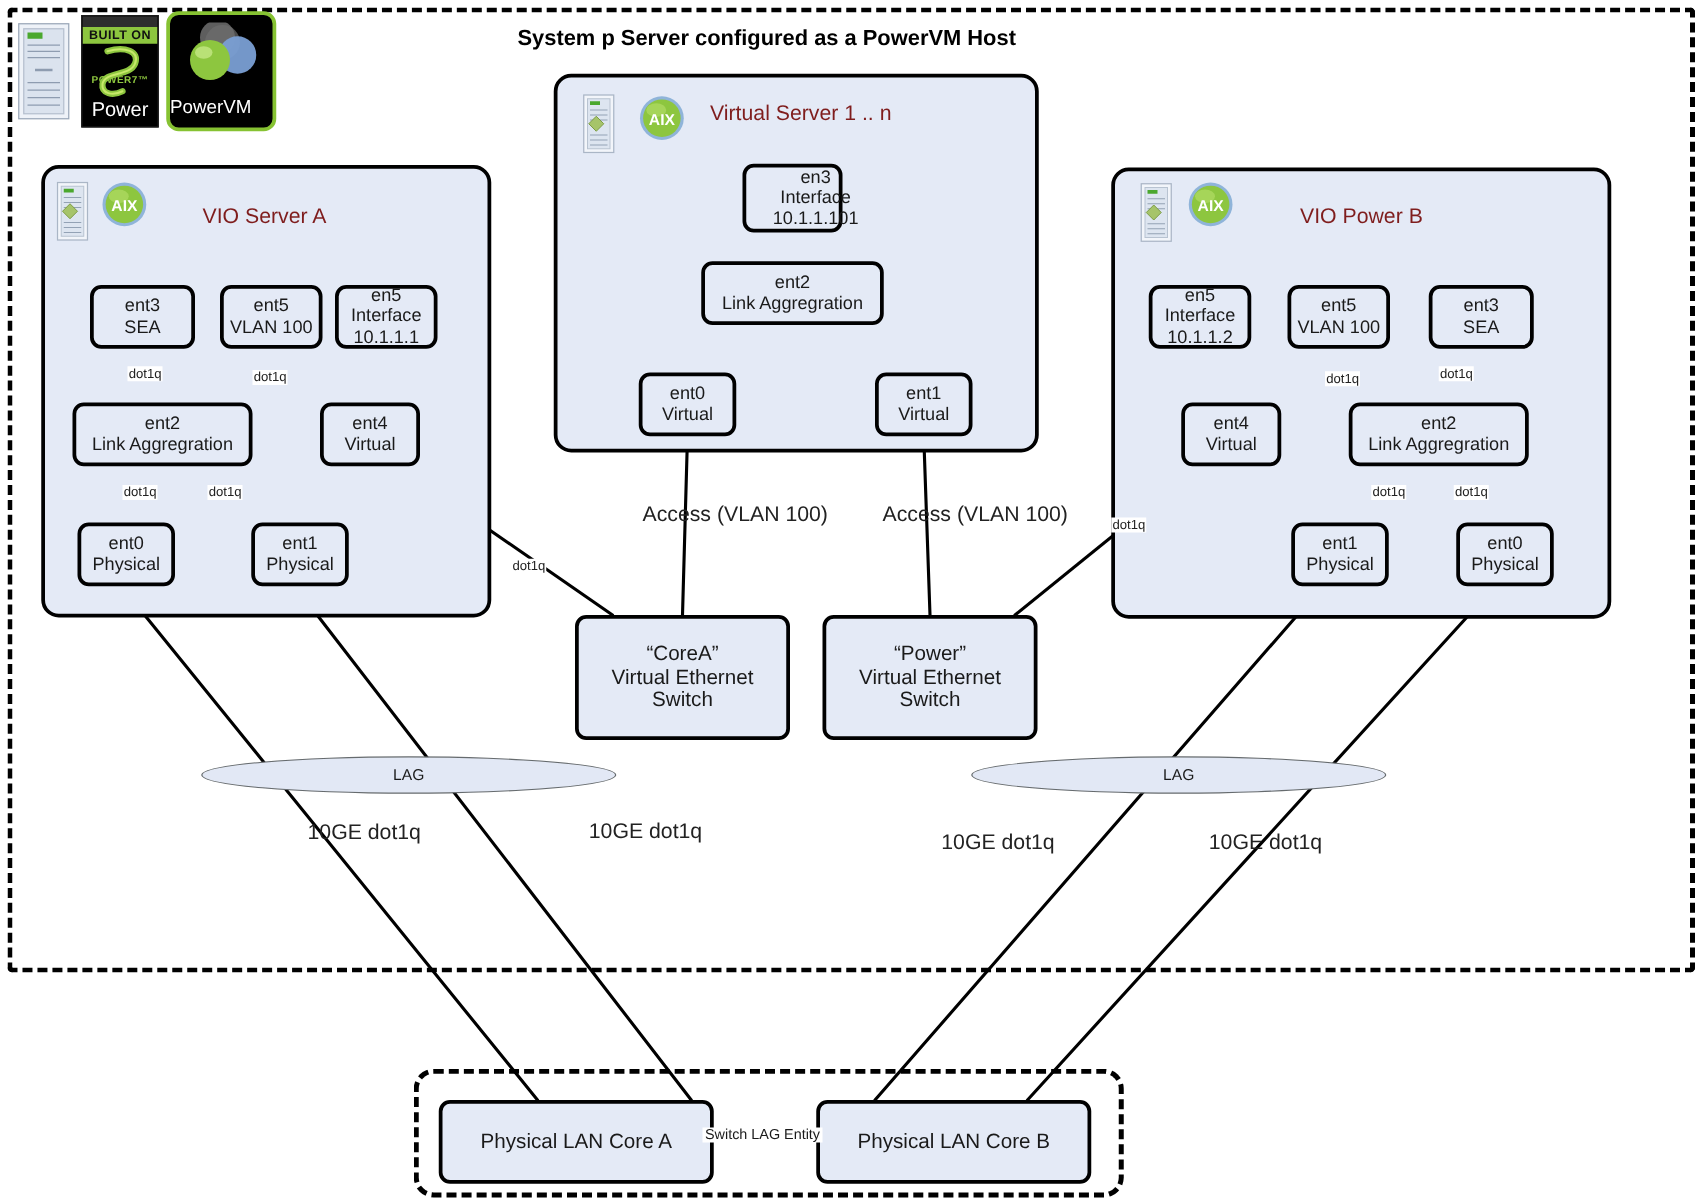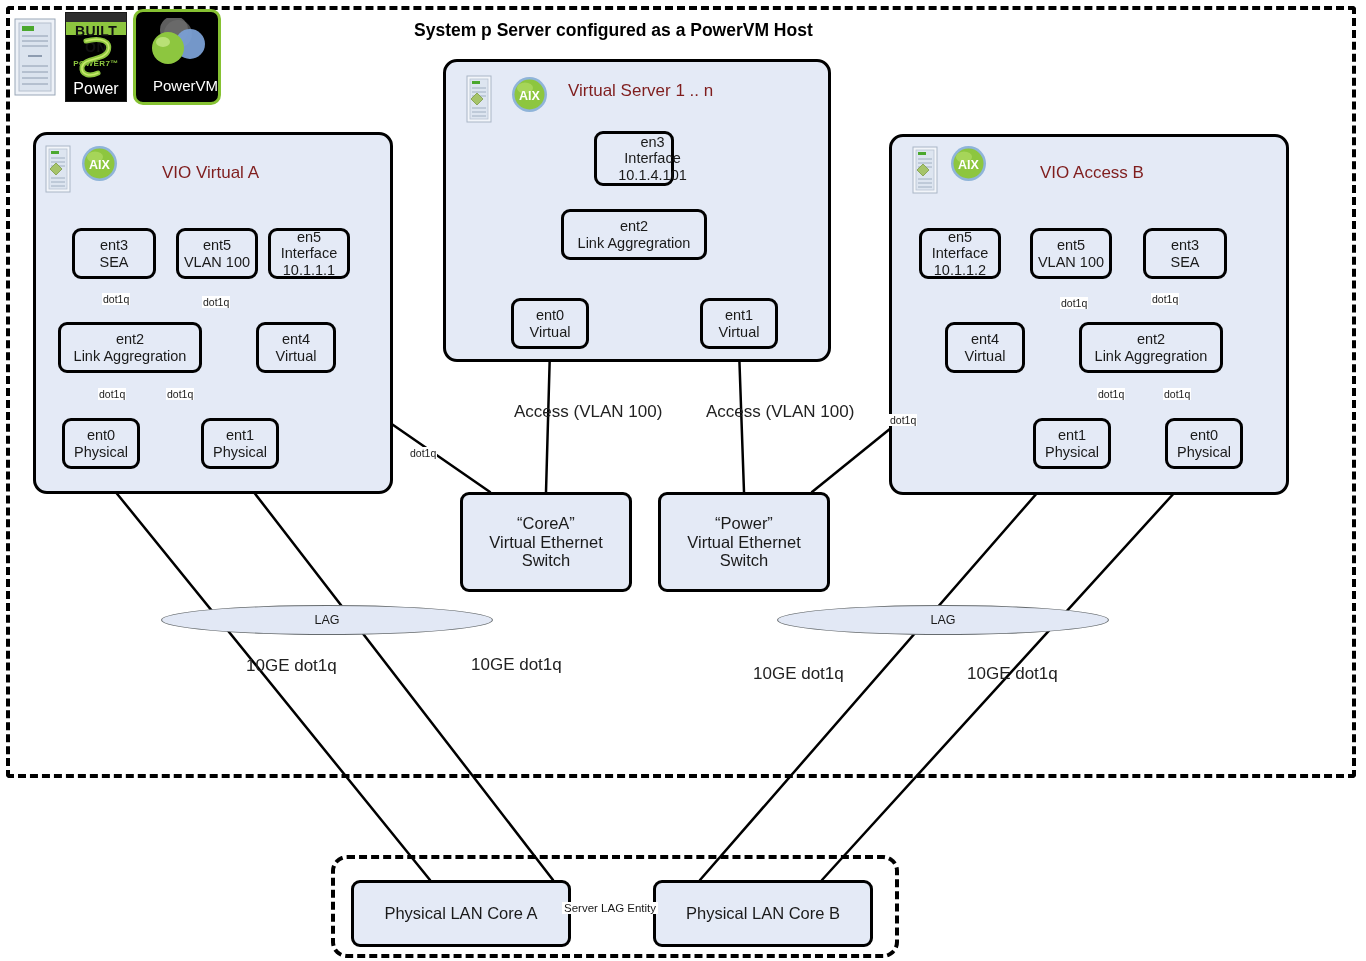--- a/index.html
+++ b/index.html
@@ -144,30 +144,30 @@
     background: linear-gradient(#2e2e2e 0 9px, #8dc63f 9px 22px);
   }
   .pw-top .t1 {
     position: absolute; top: 0px; left: 0; right: 0;
     font-size: 8px; color: #8dc63f; text-align: center; font-weight: bold;
     letter-spacing: .4px;
     margin-top: 46px;
   }
   .pw-top .t2 {
     position: absolute; top: 10px; left: 0; right: 0;
-    font-size: 14px; color: #111111; text-align: center; font-weight: bold;
+    font-size: 10px; color: #111111; text-align: center; font-weight: bold;
     letter-spacing: .4px;
   }
   .pw-word {
     position: absolute; bottom: 3px; left: 0; right: 0;
     text-align: center; color: #ffffff; font-size: 16px; font-weight: 500;
   }
   .pvm-word {
     position: absolute; bottom: 8px; left: 0; right: 0;
-    text-align: right; color: #ffffff; font-size: 15px;
+    text-align: left; color: #ffffff; font-size: 15px;
   }
 </style>
 </head>
 <body>
 
 <div id="canvas">
 
   <div class="outer-dashed" style="left:6px; top:6px; width:1350px; height:772px;"></div>
 
   <div class="page-title" style="left:414px; top:20px;text-align:center;">System p Server configured as a PowerVM Host</div>
@@ -231,21 +231,21 @@
     </svg>
   </div>
   <div class="aix-icon" style="left:81px; top:145px; width:37px; height:37px;">
     <svg width="37" height="37" viewBox="0 0 37 37">
       <circle cx="18.5" cy="18.5" r="17.5" fill="#8fb4d9"></circle>
       <circle cx="18.5" cy="18.5" r="15" fill="#8dc63f"></circle>
       <ellipse cx="14" cy="12" rx="8" ry="5.5" fill="#b8e06a" opacity="0.6"></ellipse>
       <text x="18.5" y="24" font-family="Liberation Sans, sans-serif" font-size="12.5" font-weight="bold" fill="#ffffff" text-anchor="middle">AIX</text>
     </svg>
   </div>
-  <div class="region-title" style="left:162px; top:163px;">VIO Virtual A</div>
+  <div class="region-title" style="left:162px; top:163px;">VIO Server A</div>
 
   <div class="node small" style="left:72px; top:228px; width:84px; height:51px;">
     <span>ent3</span>
     <span>SEA</span>
   </div>
   <div class="node small" style="left:176px; top:228px; width:82px; height:51px;">
     <span>ent5</span>
     <span>VLAN 100</span>
   </div>
   <div class="node small" style="left:268px; top:228px; width:82px; height:51px;">
@@ -293,21 +293,21 @@
       <circle cx="18.5" cy="18.5" r="15" fill="#8dc63f"></circle>
       <ellipse cx="14" cy="12" rx="8" ry="5.5" fill="#b8e06a" opacity="0.6"></ellipse>
       <text x="18.5" y="24" font-family="Liberation Sans, sans-serif" font-size="12.5" font-weight="bold" fill="#ffffff" text-anchor="middle">AIX</text>
     </svg>
   </div>
   <div class="region-title" style="left:568px; top:81px;">Virtual Server 1 .. n</div>
 
   <div class="node small" style="left:594px; top:131px; width:80px; height:55px;padding-left:37px;">
     <span>en3</span>
     <span>Interface</span>
-    <span>10.1.4.101</span>
+    <span>10.1.1.101</span>
   </div>
   <div class="node small" style="left:561px; top:209px; width:146px; height:51px;">
     <span>ent2</span>
     <span>Link Aggregration</span>
   </div>
   <div class="node small" style="left:511px; top:298px; width:78px; height:51px;">
     <span>ent0</span>
     <span>Virtual</span>
   </div>
   <div class="node small" style="left:700px; top:298px; width:78px; height:51px;">
@@ -333,21 +333,21 @@
     </svg>
   </div>
   <div class="aix-icon" style="left:950px; top:145px; width:37px; height:37px;">
     <svg width="37" height="37" viewBox="0 0 37 37">
       <circle cx="18.5" cy="18.5" r="17.5" fill="#8fb4d9"></circle>
       <circle cx="18.5" cy="18.5" r="15" fill="#8dc63f"></circle>
       <ellipse cx="14" cy="12" rx="8" ry="5.5" fill="#b8e06a" opacity="0.6"></ellipse>
       <text x="18.5" y="24" font-family="Liberation Sans, sans-serif" font-size="12.5" font-weight="bold" fill="#ffffff" text-anchor="middle">AIX</text>
     </svg>
   </div>
-  <div class="region-title" style="left:1040px; top:163px;">VIO Access B</div>
+  <div class="region-title" style="left:1040px; top:163px;">VIO Power B</div>
 
   <div class="node small" style="left:919px; top:228px; width:82px; height:51px;">
     <span>en5</span>
     <span>Interface</span>
     <span>10.1.1.2</span>
   </div>
   <div class="node small" style="left:1030px; top:228px; width:82px; height:51px;">
     <span>ent5</span>
     <span>VLAN 100</span>
   </div>
@@ -391,21 +391,21 @@
   </div>
 
   <div class="bottom-dashed" style="left:331px; top:855px; width:568px; height:103px;"></div>
 
   <div class="node core" style="left:653px; top:880px; width:220px; height:67px;">
     <span>Physical LAN Core B</span>
   </div>
   <div class="node core" style="left:351px; top:880px; width:220px; height:67px;">
     <span>Physical LAN Core A</span>
   </div>
-  <div class="lag-entity-label" style="left:562px; top:902px;">Server LAG Entity</div>
+  <div class="lag-entity-label" style="left:562px; top:902px;">Switch LAG Entity</div>
 
   <svg class="layer">
     <g stroke="#000000" fill="none" stroke-linecap="round">
 
       <line x1="156" y1="253" x2="176" y2="253" stroke-width="2"></line>
       <line x1="258" y1="253" x2="268" y2="253" stroke-width="2"></line>
       <line x1="110" y1="279" x2="128" y2="322" stroke-width="2.5"></line>
       <line x1="150" y1="279" x2="268" y2="333" stroke-width="2.5"></line>
       <line x1="112" y1="373" x2="100" y2="418" stroke-width="2.5"></line>
       <line x1="152" y1="373" x2="232" y2="418" stroke-width="2.5"></line>

